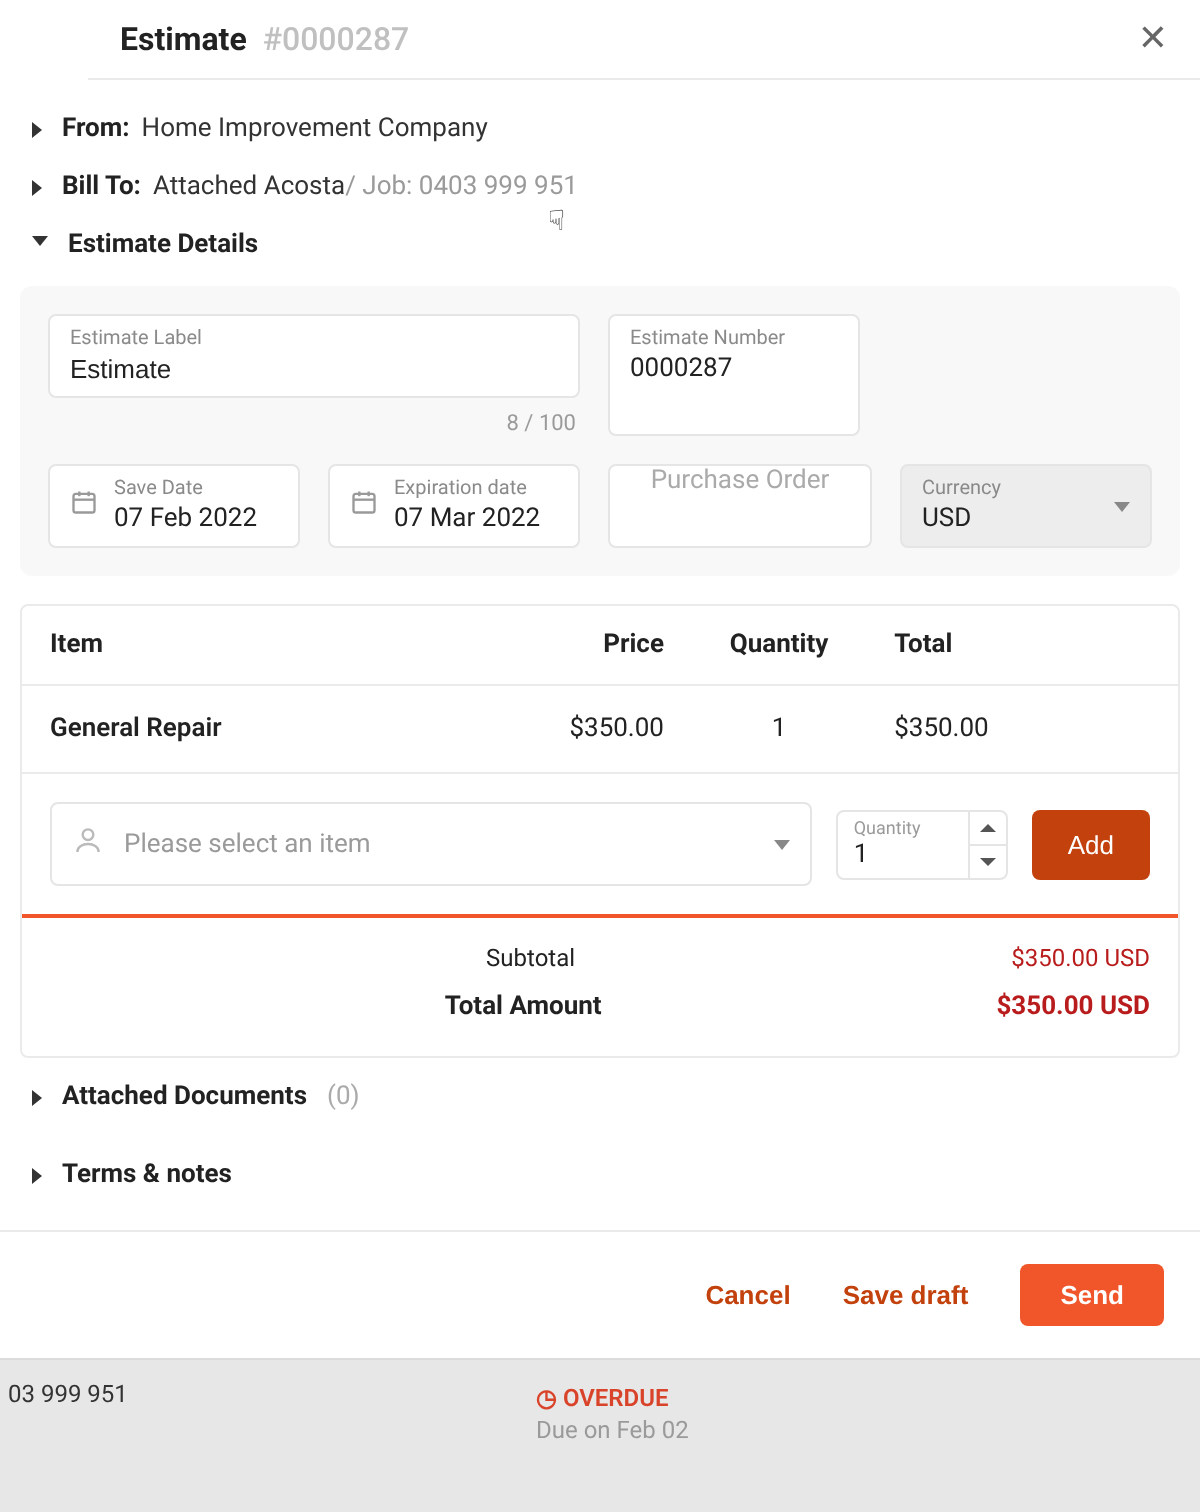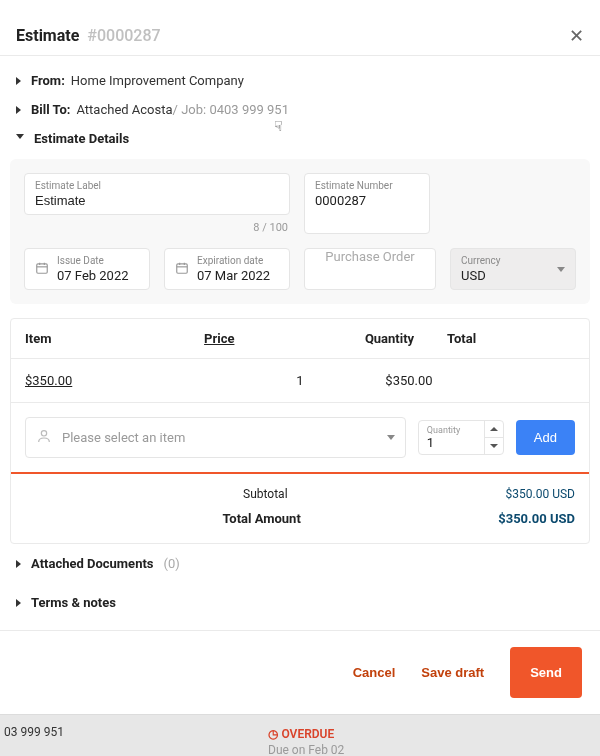--- a/index.html
+++ b/index.html
@@ -1,18 +1,18 @@
 <!DOCTYPE html>
 <html><head>
 <meta charset="utf-8">
 <style>
   * { box-sizing: border-box; margin: 0; padding: 0; }
   body { font-family: -apple-system, BlinkMacSystemFont, "Segoe UI", Roboto, sans-serif; font-size: 13px; color: #222; width: 600px; background:#fff;}
   .modal { background:#fff; }
-  .modal-header { display:flex; align-items:center; padding: 26px 16px 10px 16px; border-bottom:1px solid #eaeaea;}
+  .modal-header { display:flex; align-items:center; padding: 10px 16px 10px 16px; border-bottom:1px solid #eaeaea;margin-left:44px;}
   .modal-title { font-size:16px; font-weight:700; }
   .modal-title .num { color:#c0c0c0; font-weight:500; margin-left:4px;}
   .close-x { margin-left:auto; color:#666; cursor:pointer; font-size:18px; line-height:1;}
   .section { padding: 10px 16px 0 16px;}
   .row-line { display:flex; align-items:center; padding:7px 0; font-size:13px;}
   .caret { width:0; height:0; border-top:4px solid transparent; border-bottom:4px solid transparent; border-left:5px solid #333; margin-right:10px; flex-shrink:0;}
   .caret.down { border-left:4px solid transparent; border-right:4px solid transparent; border-top:5px solid #333; width:0; height:0;}
   .row-label { font-weight:700; margin-right:6px;}
   .row-val { color:#333; }
   .row-sub { color:#9a9a9a; }
@@ -30,50 +30,50 @@
   .field.icon-field .cal { margin-right:8px; color:#999; flex-shrink:0;}
   .field.icon-field .col { display:flex; flex-direction:column;}
   .counter { font-size:11px; color:#9a9a9a; text-align:right; margin-top:6px; padding-right:2px;}
   .field.currency { background:#eeeded; display:flex; flex-direction:row; align-items:center;}
   .field.currency .col { display:flex; flex-direction:column; flex:1;}
   .caret-s { width:0;height:0;border-left:4px solid transparent;border-right:4px solid transparent;border-top:5px solid #888;margin-left:4px;}
   .field.po { display:flex; align-items:center; justify-content:flex-start; color:#aaa; font-size:13px; padding:0 12px;}
   .table { border:1px solid #eaeaea; border-radius:4px; margin:14px 10px 0 10px;}
   .thead { display:flex; padding:12px 14px; font-weight:700; font-size:13px; border-bottom:1px solid #eaeaea;}
   .col-item { flex:1.4; text-align:left;}
-  .col-price { flex:1; text-align:left;text-decoration:underline;}
+  .col-price { flex:1; text-align:right;}
   .col-qty { flex:0.9; text-align:center;}
   .col-total { flex:1; text-align:left;}
   .trow { display:flex; padding:14px 14px; font-size:13px; border-bottom:1px solid #eaeaea; align-items:center;}
   .trow .col-item { font-weight:600; }
   .add-row { display:flex; padding:14px 14px; gap:12px; align-items:center; border-bottom:2px solid #f0562a;}
   .select-item { flex:1; border:1px solid #e5e5e5; border-radius:4px; display:flex; align-items:center; padding:10px 10px; color:#9a9a9a; background:#fff;}
   .select-item .pre-icon { margin-right:10px; color:#bbb; font-size:14px;}
   .select-item .caret-s { margin-left:auto;}
   .qty-box { border:1px solid #e5e5e5; border-radius:4px; background:#fff; display:flex; width:86px;}
   .qty-col { display:flex; flex-direction:column; padding:4px 8px; flex:1;}
   .qty-col .lbl { font-size:9px; color:#9a9a9a;}
   .qty-col .val { font-size:13px;}
   .qty-btns { display:flex; flex-direction:column; border-left:1px solid #e5e5e5;}
   .qty-btns .btn { width:18px; flex:1; display:flex; align-items:center; justify-content:center; border-bottom:1px solid #e5e5e5; cursor:pointer;}
   .qty-btns .btn:last-child { border-bottom:none;}
   .qty-btns .up { width:0;height:0;border-left:4px solid transparent;border-right:4px solid transparent;border-bottom:4px solid #555;}
   .qty-btns .down { width:0;height:0;border-left:4px solid transparent;border-right:4px solid transparent;border-top:4px solid #555;}
-  .add-btn { background:#3b82f6; color:#fff; border:none; border-radius:4px; padding:10px 18px; font-size:13px; cursor:pointer; font-weight:500;}
+  .add-btn { background:#c2410c; color:#fff; border:none; border-radius:4px; padding:10px 18px; font-size:13px; cursor:pointer; font-weight:500;}
   .totals { padding:8px 14px 12px 14px;}
   .tot-row { display:flex; padding:5px 0; font-size:12px;}
   .tot-row .lbl { flex:1;text-align:center;}
-  .tot-row .amt { color:#0c4a6e;}
+  .tot-row .amt { color:#b91c1c;}
   .tot-row.bold { font-weight:700; font-size:13px;}
   .collapse-row { padding:12px 16px; display:flex; align-items:center; font-size:13px;text-align:right;}
   .collapse-row .ct { color:#aaa; margin-left:4px;}
   .footer-sep { border-top:1px solid #eaeaea; margin-top:8px;}
   .actions { display:flex; justify-content:flex-end; align-items:center; gap:26px; padding:16px 18px;}
   .link-btn { color:#c2410c; font-weight:700; font-size:13px; cursor:pointer; background:none; border:none;}
-  .send-btn { background:#f0562a; color:#fff; border:none; border-radius:4px; padding:18px 20px; font-size:13px; cursor:pointer; font-weight:600;}
+  .send-btn { background:#f0562a; color:#fff; border:none; border-radius:4px; padding:8px 20px; font-size:13px; cursor:pointer; font-weight:600;}
   .behind { background:#e7e7e7; height:100px; position:relative; border-top:1px solid #dcdcdc;}
   .behind .ph { position:absolute; left:4px; top:10px; font-size:12px; color:#333;}
   .behind .overdue { position:absolute; left:268px; top:12px; font-size:12px;}
   .behind .overdue .o { color:#d9432a; font-weight:600;}
   .behind .overdue .d { color:#9a9a9a; margin-top:2px; display:block;}
   .cal-svg{width:14px;height:14px;}
   .first-field-wrap { width:266px; }
 </style>
 </head>
 <body>
@@ -127,21 +127,21 @@
       <div class="field icon-field w126">
         <span class="cal">
           <svg class="cal-svg" viewBox="0 0 24 24" fill="none" stroke="currentColor" stroke-width="2">
               <rect x="3" y="5" width="18" height="16" rx="2"></rect>
               <line x1="3" y1="10" x2="21" y2="10"></line>
               <line x1="8" y1="3" x2="8" y2="7"></line>
               <line x1="16" y1="3" x2="16" y2="7"></line>
             </svg>
         </span>
         <div class="col">
-          <span class="field-label">Issue Date</span>
+          <span class="field-label">Save Date</span>
           <span class="field-value">07 Feb 2022</span>
         </div>
       </div>
       <div class="field icon-field w126">
         <span class="cal">
           <svg class="cal-svg" viewBox="0 0 24 24" fill="none" stroke="currentColor" stroke-width="2">
               <rect x="3" y="5" width="18" height="16" rx="2"></rect>
               <line x1="3" y1="10" x2="21" y2="10"></line>
               <line x1="8" y1="3" x2="8" y2="7"></line>
               <line x1="16" y1="3" x2="16" y2="7"></line>
@@ -166,20 +166,21 @@
   </div>
 
   <div class="table">
     <div class="thead">
       <div class="col-item">Item</div>
       <div class="col-price">Price</div>
       <div class="col-qty">Quantity</div>
       <div class="col-total">Total</div>
     </div>
     <div class="trow">
+      <div class="col-item">General Repair</div>
       <div class="col-price">$350.00</div>
       <div class="col-qty">1</div>
       <div class="col-total">$350.00</div>
     </div>
     <div class="add-row">
       <div class="select-item">
         <span class="pre-icon">
           <svg width="16" height="16" viewBox="0 0 24 24" fill="none" stroke="currentColor" stroke-width="1.8">
               <circle cx="12" cy="8" r="4"></circle>
               <path d="M4 21c0-4 4-6 8-6s8 2 8 6"></path>

